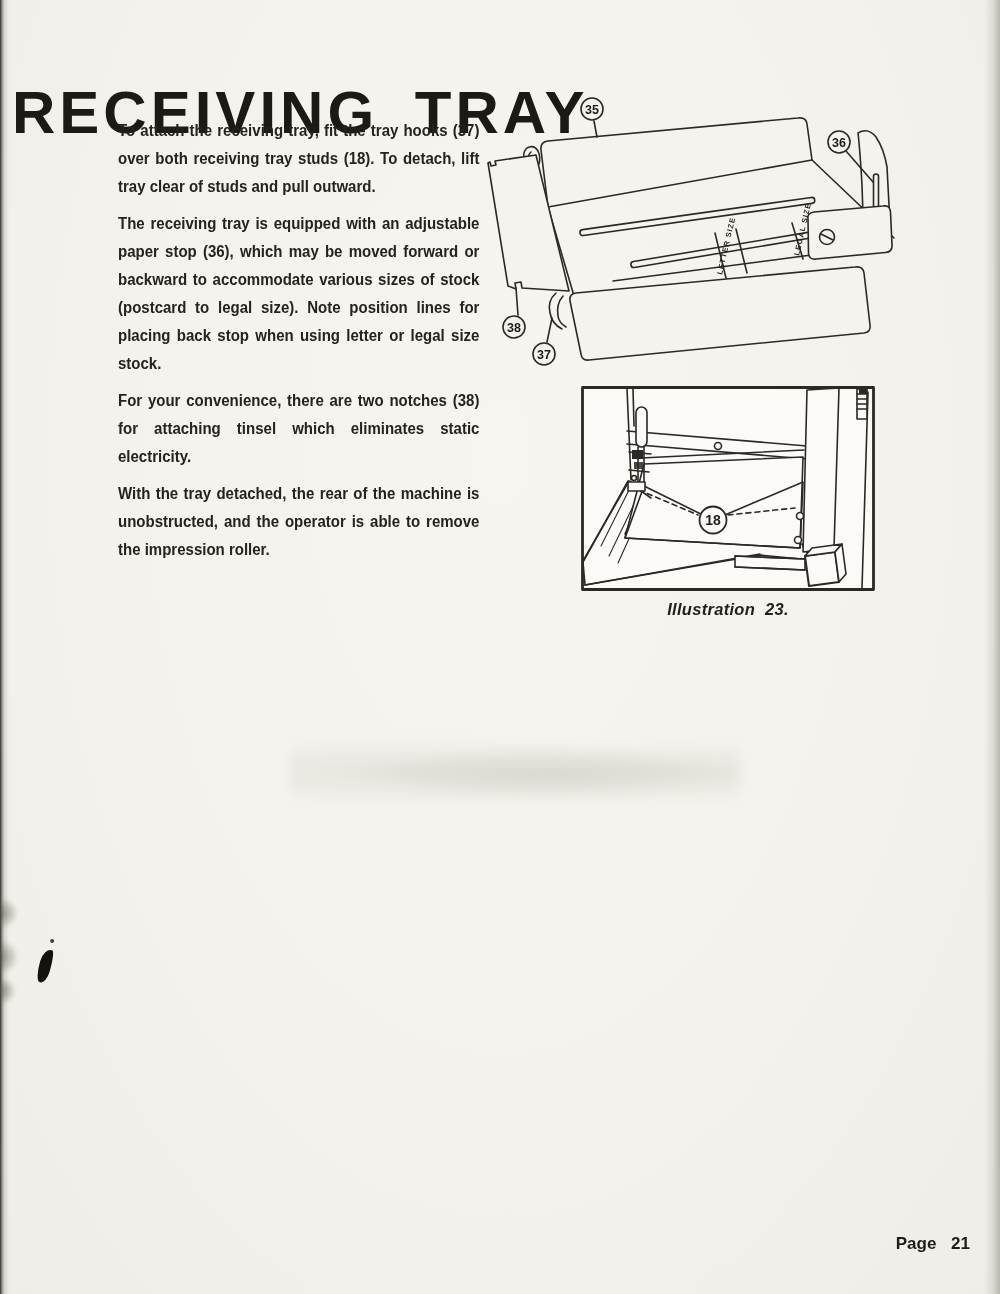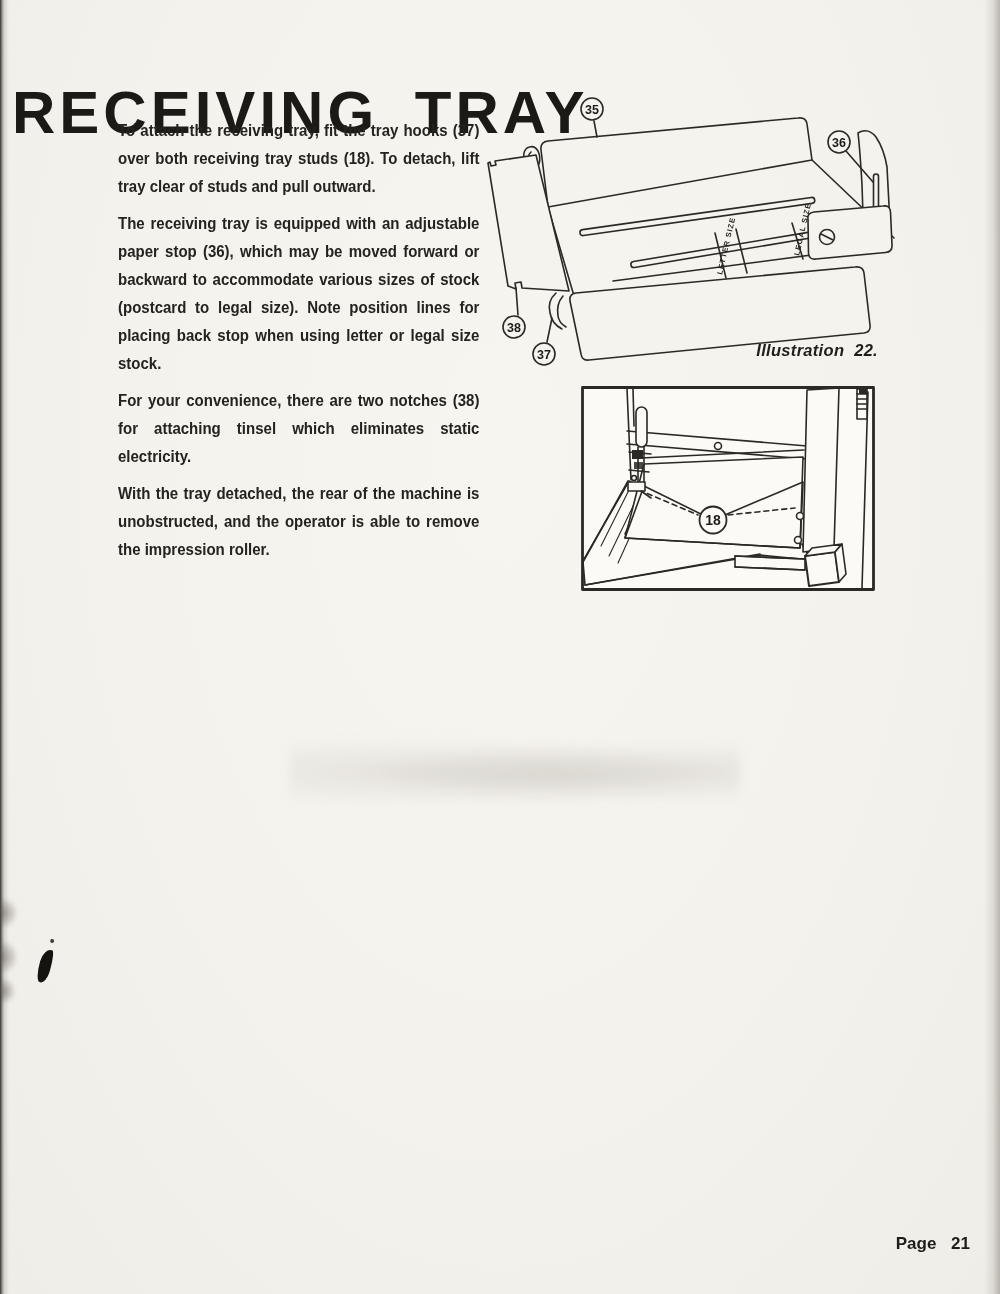--- a/index.html
+++ b/index.html
@@ -150,21 +150,20 @@
       <line class="lineart" x1="46" y1="198" x2="48" y2="225"></line>
       <circle class="lineart fillpaper" cx="44" cy="237" r="11"></circle>
       <text x="44" y="241.5">38</text>
     </g>
     <g class="callout">
       <line class="lineart" x1="82" y1="228" x2="77" y2="252"></line>
       <circle class="lineart fillpaper" cx="74" cy="264" r="11"></circle>
       <text x="74" y="268.5">37</text>
     </g>
   </svg>
-  <div class="caption cap22">Illustration 22.</div>
 
   <svg viewBox="0 0 294 205" style="left:581px;top:386px;width:294px;height:205px">
     <defs>
       <pattern id="hatchB" width="5.2" height="5.2" patternUnits="userSpaceOnUse" patternTransform="rotate(16)">
         <line x1="0" y1="2.6" x2="5.2" y2="2.6" stroke="#2e2d29" stroke-width="1.2"></line>
       </pattern>
       <pattern id="hatchC" width="4.6" height="4.6" patternUnits="userSpaceOnUse" patternTransform="rotate(-3)">
         <line x1="0" y1="2.3" x2="4.6" y2="2.3" stroke="#2e2d29" stroke-width="1.1"></line>
       </pattern>
     </defs>
@@ -218,20 +217,21 @@
       <line x1="48" y1="84" x2="68" y2="86"></line>
       <circle cx="53" cy="92" r="2.5"></circle>
       <rect class="fillwhite" x="47" y="96" width="17" height="9"></rect>
       <line x1="60" y1="105" x2="70" y2="112"></line>
     </g>
     <g class="callout">
       <circle class="lineart fillwhite" cx="132" cy="134" r="13.5" style="stroke-width:1.8"></circle>
       <text x="132" y="139" style="font-size:14px">18</text>
     </g>
   </svg>
+  <div class="caption cap23">Illustration 23.</div>
 
   <div class="pageno">Page 21</div>
 
   <div class="bleed"></div>
   <div class="edge-left"></div>
   <div class="edge-right"></div>
   <div class="smudge s1"></div>
   <div class="smudge s2"></div>
   <div class="smudge s3"></div>
   <div class="ink-blob"></div>

